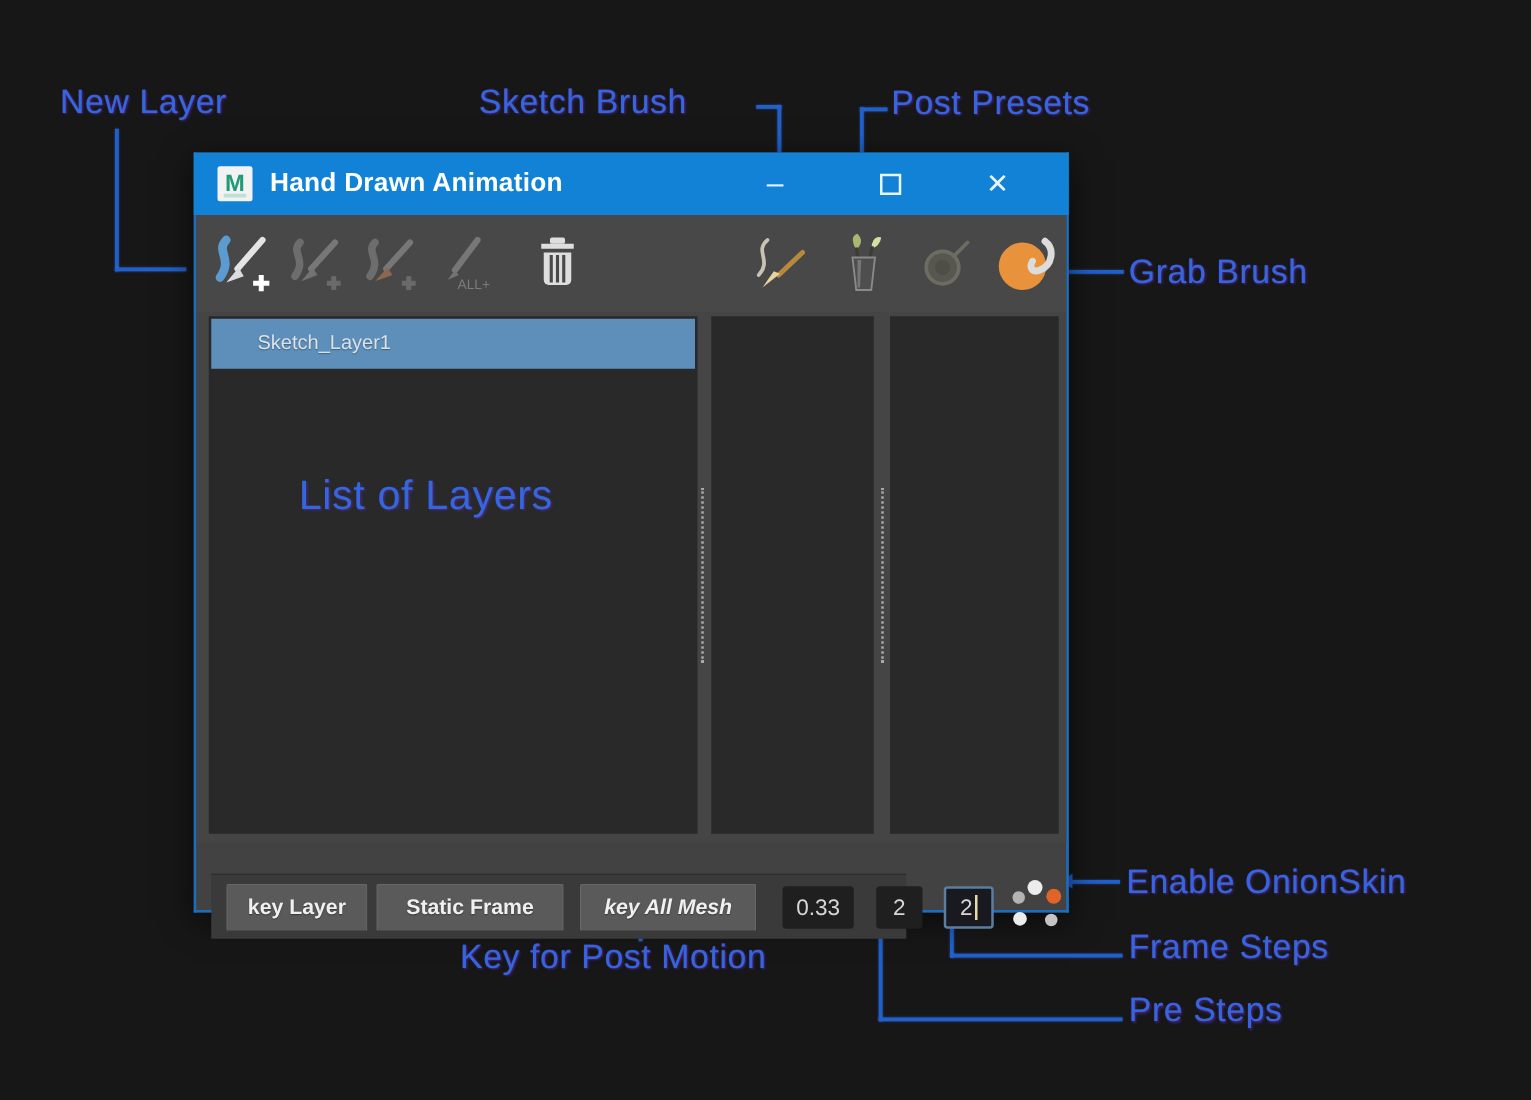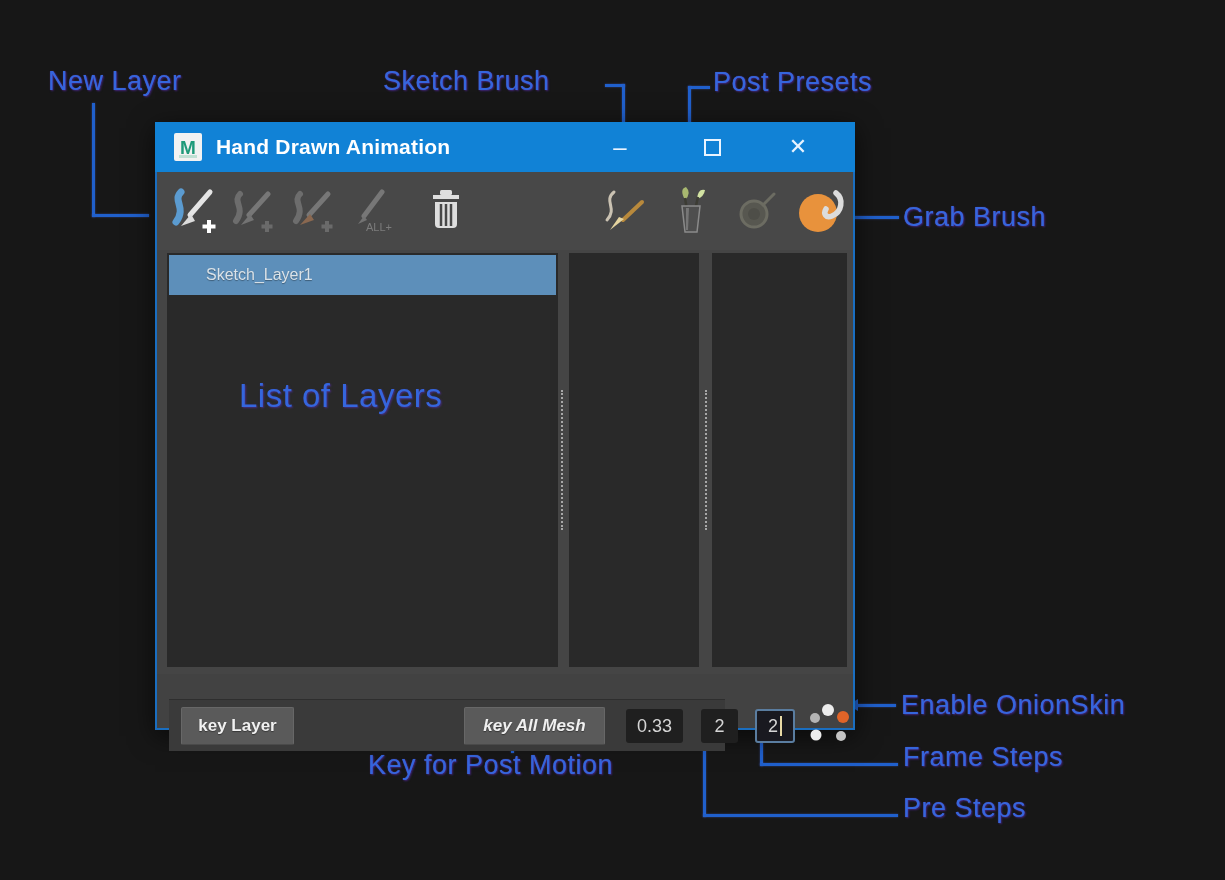--- a/index.html
+++ b/index.html
@@ -273,20 +273,21 @@
       <div class="list-label">List of Layers</div>
     </div>
     <div class="splitter split-1"></div>
     <div class="panel panel-middle"></div>
     <div class="splitter split-2"></div>
     <div class="panel panel-right"></div>
   </div>
 
   <div class="footer">
     <div class="f-btn f-btn1">key Layer</div>
+    <div class="f-btn f-btn2">Static Frame</div>
     <div class="f-btn f-btn3">key All Mesh</div>
 
     <div class="f-field f-field1">0.33</div>
     <div class="f-field f-field2">2</div>
     <div class="f-field f-field3">
       <span>2</span>
       <span class="caret"></span>
     </div>
 
     <div class="onion-icon">

